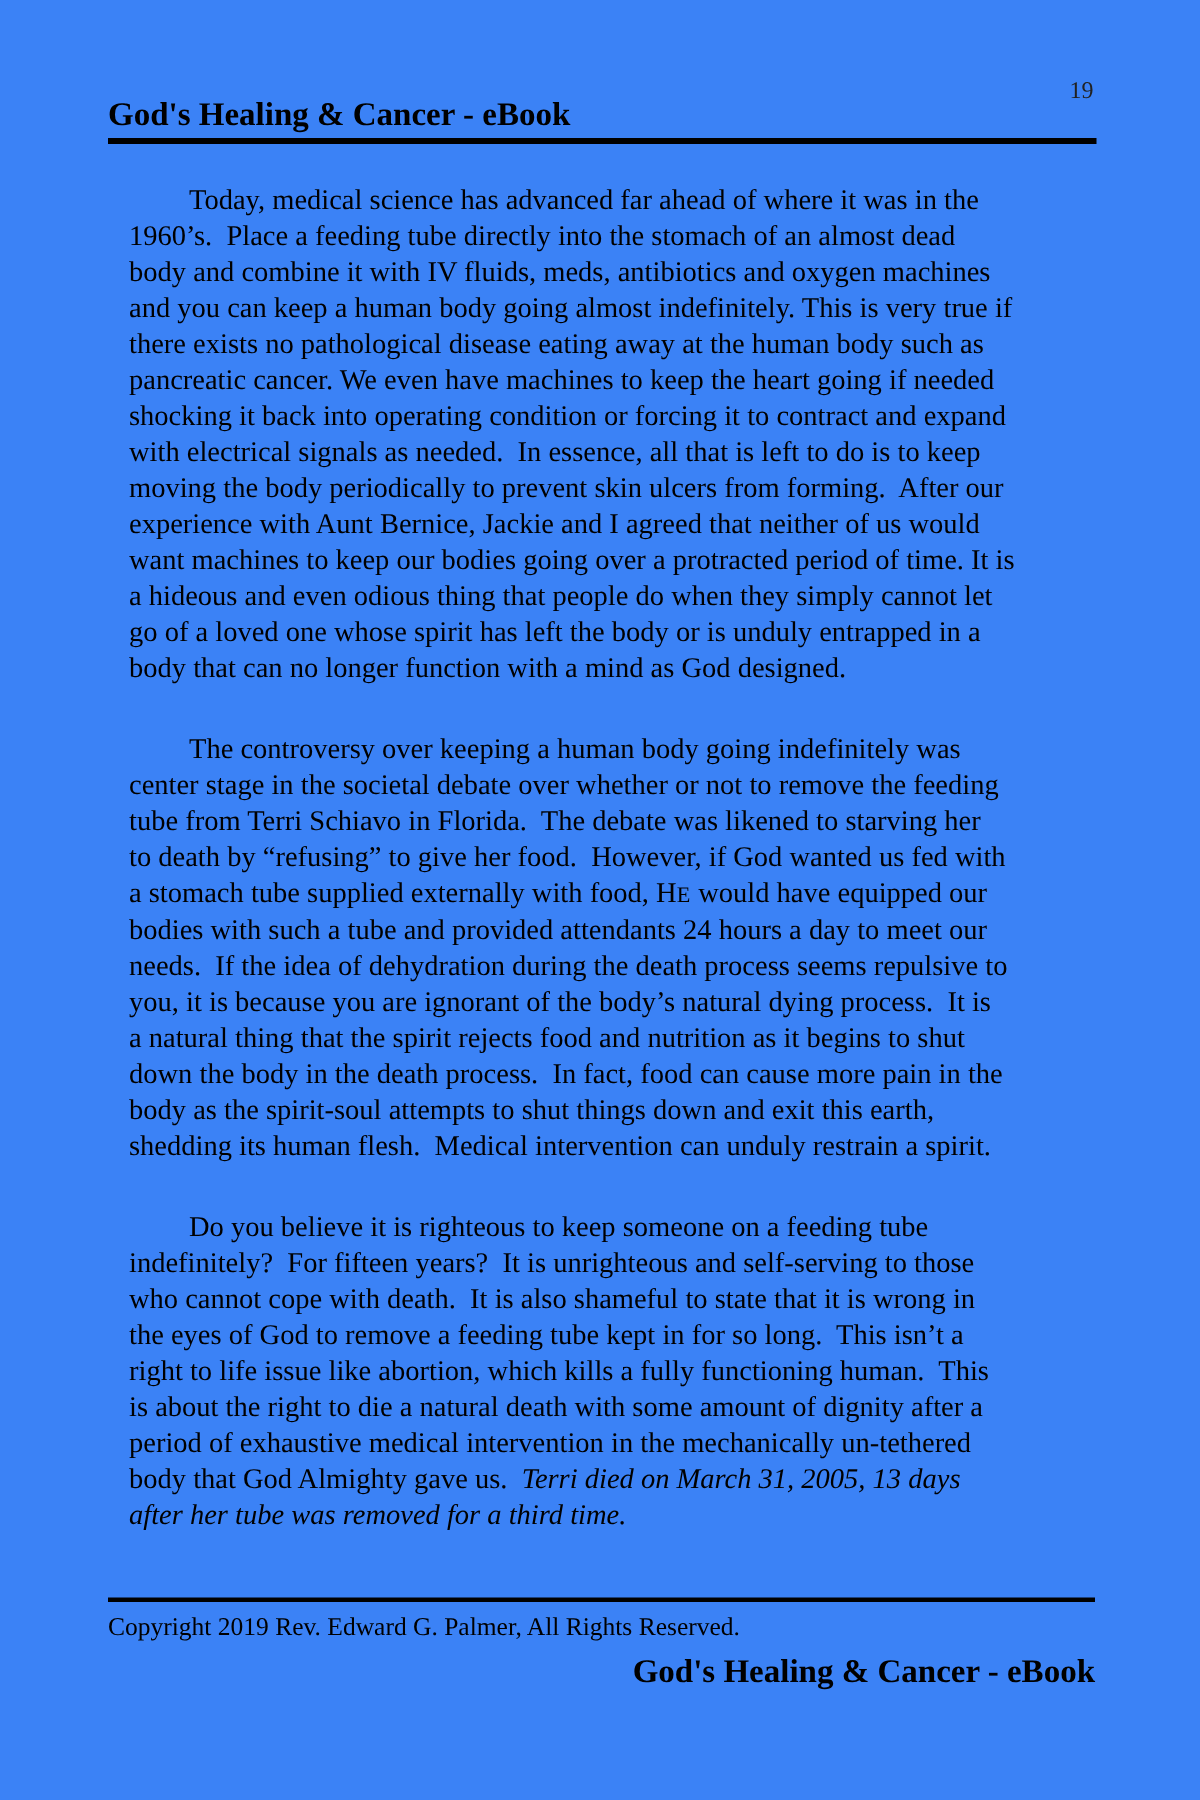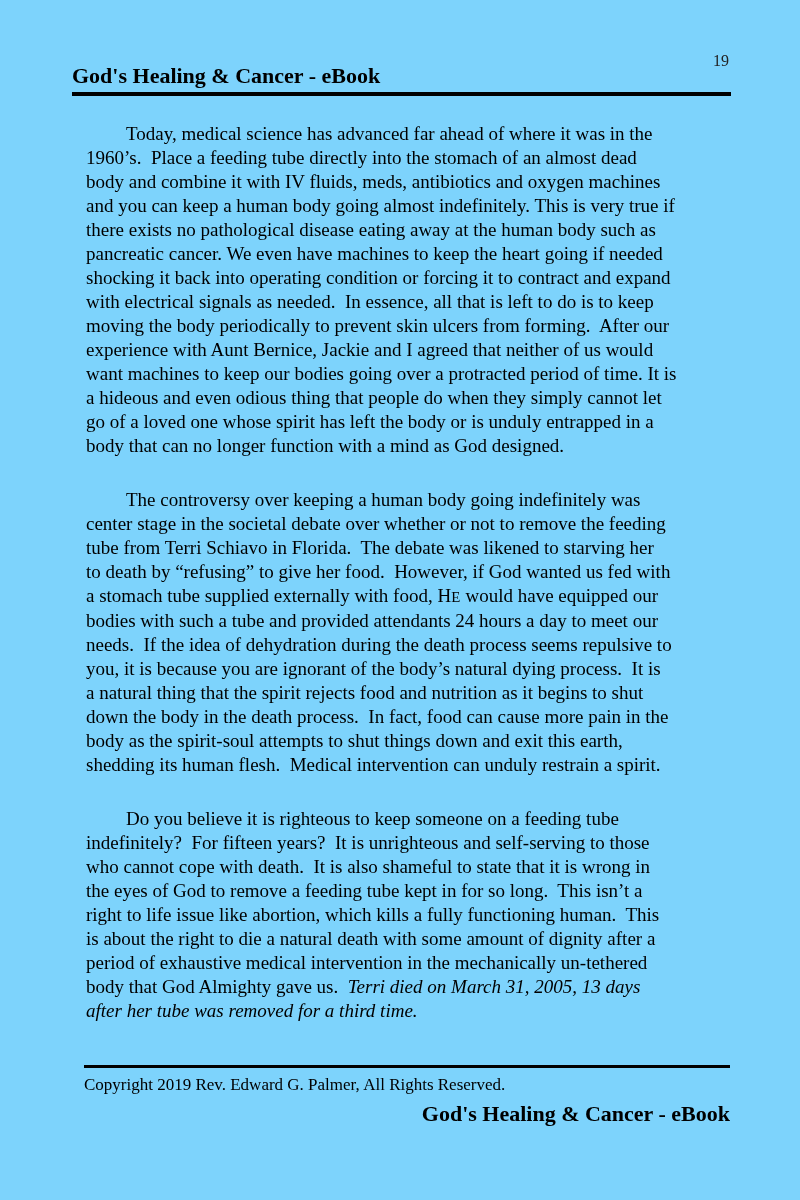--- a/index.html
+++ b/index.html
@@ -4,21 +4,21 @@
 <style>
   html, body {
     margin: 0;
     padding: 0;
     background: #ffffff;
   }
   .page {
     position: relative;
     width: 800px;
     height: 1200px;
-    background: #7dd3fc;
+    background: #3b82f6;
     color: #000000;
     font-family: "Liberation Serif", "DejaVu Serif", serif;
     overflow: hidden;
   }
   .pagenum {
     position: absolute;
     top: 52px;
     right: 71px;
     font-size: 16px;
     line-height: 18px;
@@ -55,21 +55,20 @@
     text-indent: 40px;
     white-space: pre;
   }
   .run-i { font-style: italic; }
   .run-sc { font-size: 0.78em; letter-spacing: 0.5px; }
   .footer {
     position: absolute;
     left: 72px;
     right: 70px;
     top: 1065px;
-    margin-left: 12px;
   }
   .footer-rule {
     height: 3px;
     background: #000;
   }
   .copyright {
     margin-top: 7px;
     font-size: 17px;
     line-height: 20px;
   }

